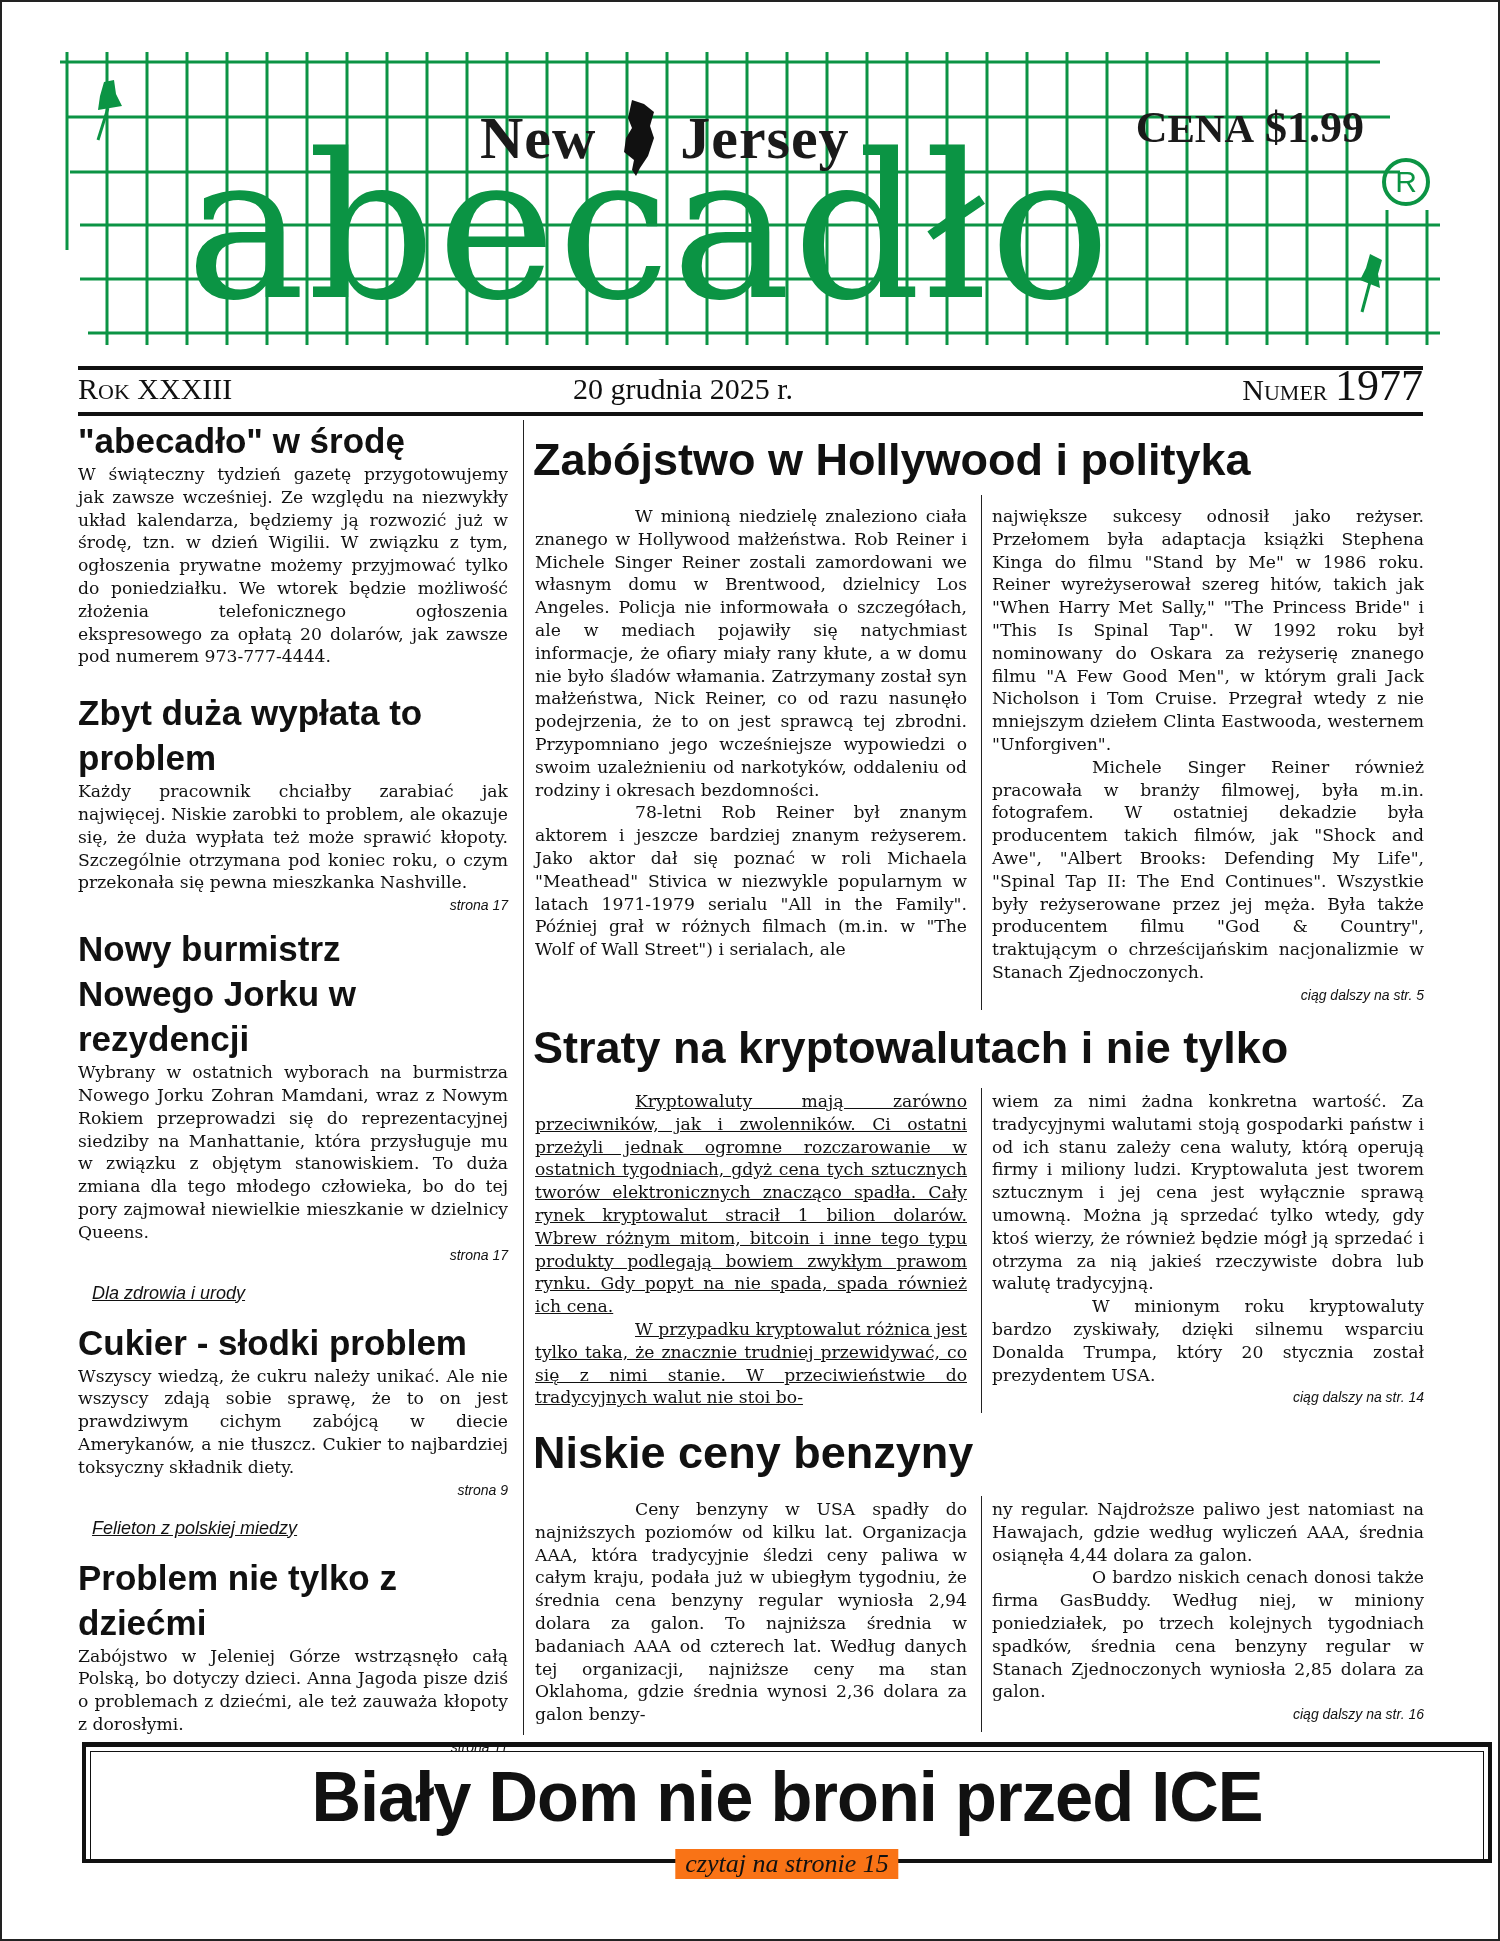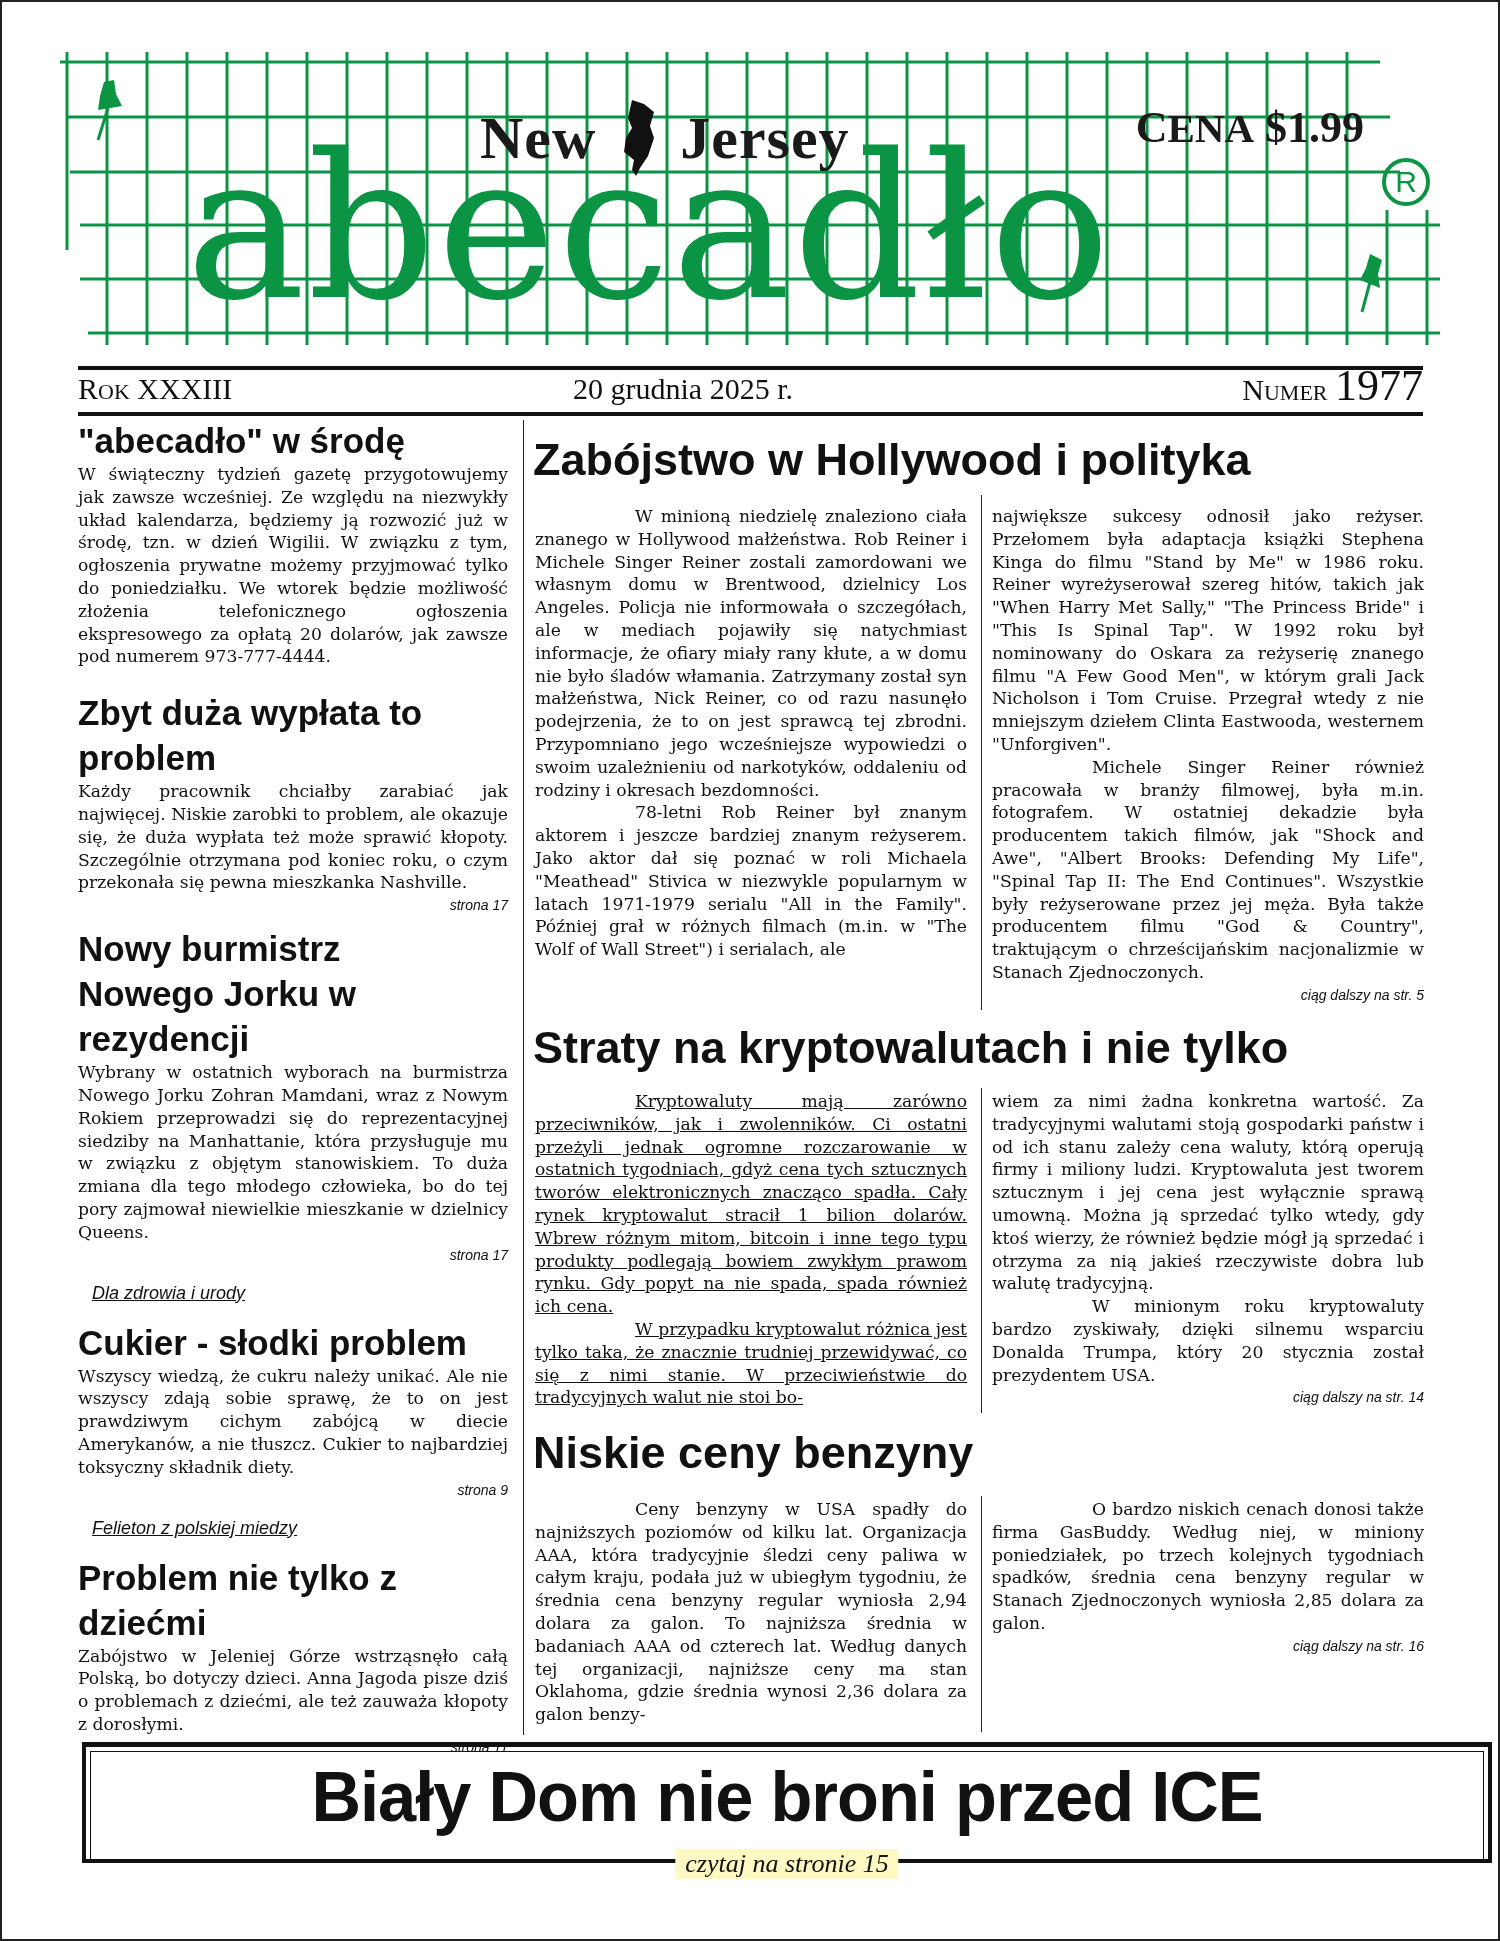--- a/index.html
+++ b/index.html
@@ -28,21 +28,21 @@
   h2.side{font-family:"Liberation Sans",sans-serif;font-weight:bold;font-size:35px;line-height:45px;margin:0;color:#111;}
   .kicker{font-family:"Liberation Sans",sans-serif;font-style:italic;font-size:18px;text-decoration:underline;margin:14px;line-height:26px;}
   p.body{font-family:"DejaVu Serif",serif;font-size:17.2px;line-height:22.8px;margin:0;text-align:justify;hyphens:auto;}
   .more{font-family:Liberation Sans, sans-serif;font-style:italic;font-size:14px;text-align:right;margin:0 0 10px 0;line-height:22px;}
   .indent{text-indent:100px;}
   .main-head{position:absolute;font-family:"Liberation Sans",sans-serif;font-weight:bold;font-size:45px;line-height:56px;margin:0;color:#111;white-space:nowrap;}
   .textcol{position:absolute;width:432px;}
   .banner{position:absolute;left:82px;top:1742px;width:1402px;height:112px;border:4px solid #111;border-top-width:5px;}
   .banner-inner{position:absolute;left:4px;top:4px;right:4px;bottom:-2px;border:1px solid #111;border-bottom:none;}
   .banner h1{margin:0;text-align:center;font-family:"Liberation Sans",sans-serif;font-weight:bold;font-size:70px;line-height:100px;letter-spacing:-1px;transform:scaleX(0.98);}
-  .banner .read{position:absolute;left:50%;transform:translateX(-50%);bottom:-20px;background:#fef9c3;padding:0 10px;font-family:"Liberation Serif",serif;font-style:italic;font-size:26px;white-space:nowrap;}
+  .banner .read{position:absolute;left:50%;transform:translateX(-50%);bottom:-20px;background:#f97316;padding:0 10px;font-family:"Liberation Serif",serif;font-style:italic;font-size:26px;white-space:nowrap;}
 </style>
 </head>
 <body>
 
 <div class="page-border"></div>
 
 <div class="masthead">
   <svg class="grid" viewBox="0 0 1380 310" width="1380" height="310">
     <g stroke="#0b9444" stroke-width="3">
       <line x1="0" y1="22" x2="1320" y2="22"></line>
@@ -171,20 +171,21 @@
   <p class="body">wiem za nimi żadna konkretna wartość. Za tradycyjnymi walutami stoją gospodarki państw i od ich stanu zależy cena waluty, którą operują firmy i miliony ludzi. Kryptowaluta jest tworem sztucznym i jej cena jest wyłącznie sprawą umowną. Można ją sprzedać tylko wtedy, gdy ktoś wierzy, że również będzie mógł ją sprzedać i otrzyma za nią jakieś rzeczywiste dobra lub walutę tradycyjną.</p>
   <p class="body indent">W minionym roku kryptowaluty bardzo zyskiwały, dzięki silnemu wsparciu Donalda Trumpa, który 20 stycznia został prezydentem USA.</p>
   <p class="more">ciąg dalszy na str. 14</p>
 </div>
 
 <h2 class="main-head" style="left:533px;top:1425px;">Niskie ceny benzyny</h2>
 <div class="textcol" style="left:535px;top:1498px;">
   <p class="body indent">Ceny benzyny w USA spadły do najniższych poziomów od kilku lat. Organizacja AAA, która tradycyjnie śledzi ceny paliwa w całym kraju, podała już w ubiegłym tygodniu, że średnia cena benzyny regular wyniosła 2,94 dolara za galon. To najniższa średnia w badaniach AAA od czterech lat. Według danych tej organizacji, najniższe ceny ma stan Oklahoma, gdzie średnia wynosi 2,36 dolara za galon benzy-</p>
 </div>
 <div class="textcol" style="left:992px;top:1498px;">
+  <p class="body">ny regular. Najdroższe paliwo jest natomiast na Hawajach, gdzie według wyliczeń AAA, średnia osiąnęła 4,44 dolara za galon.</p>
   <p class="body indent">O bardzo niskich cenach donosi także firma GasBuddy. Według niej, w miniony poniedziałek, po trzech kolejnych tygodniach spadków, średnia cena benzyny regular w Stanach Zjednoczonych wyniosła 2,85 dolara za galon.</p>
   <p class="more">ciąg dalszy na str. 16</p>
 </div>
 
 <div class="banner">
   <div class="banner-inner"></div>
   <h1>Biały Dom nie broni przed ICE</h1>
   <span class="read">czytaj na stronie 15</span>
 </div>
 

